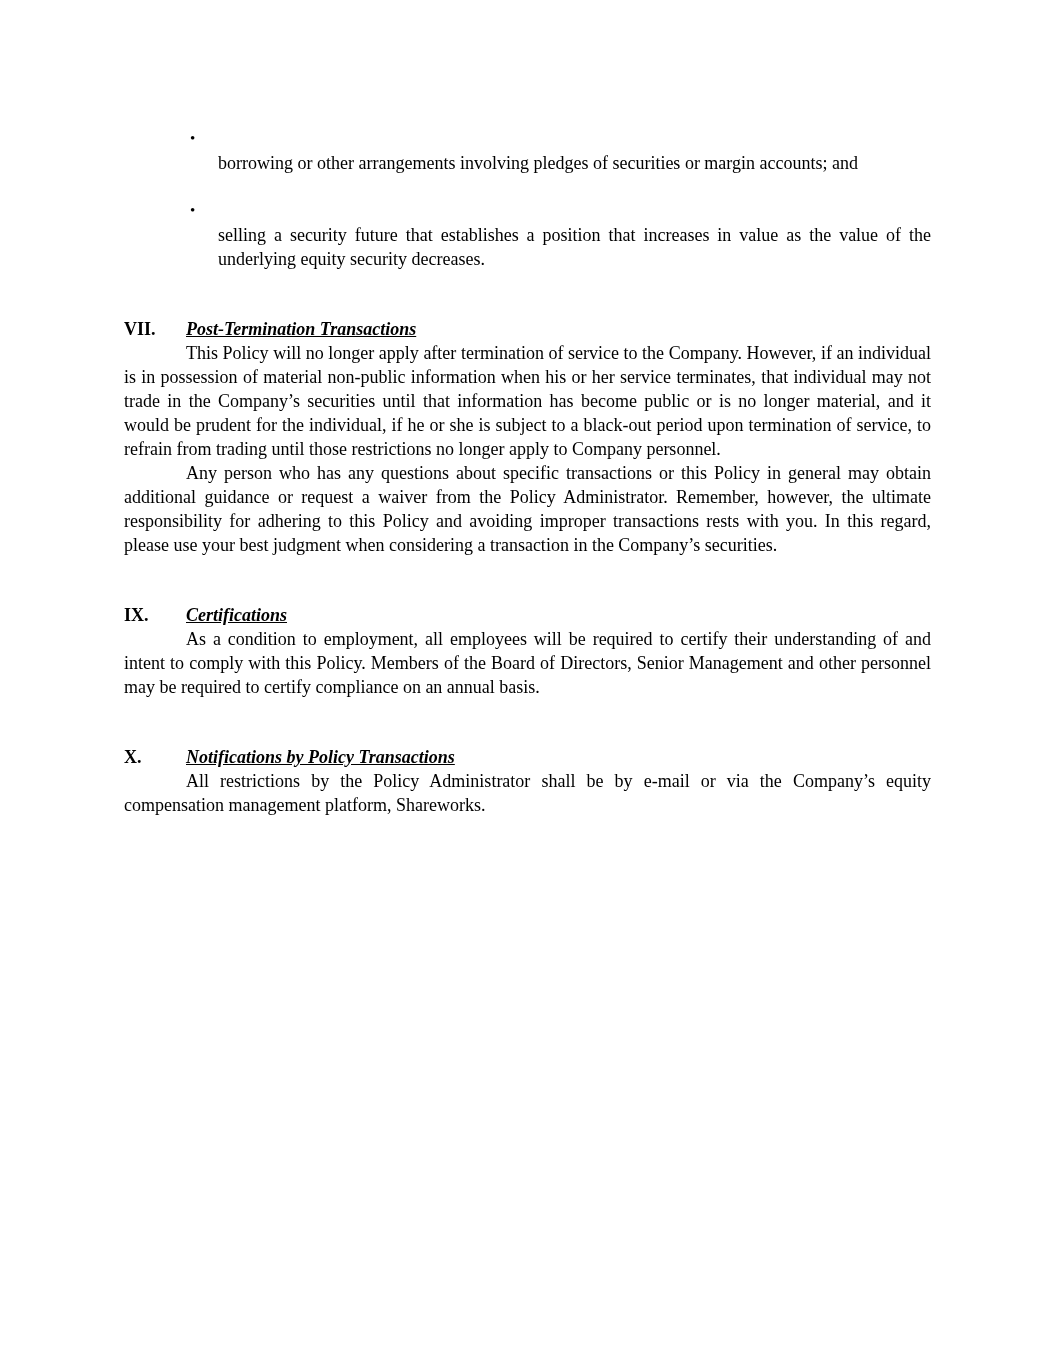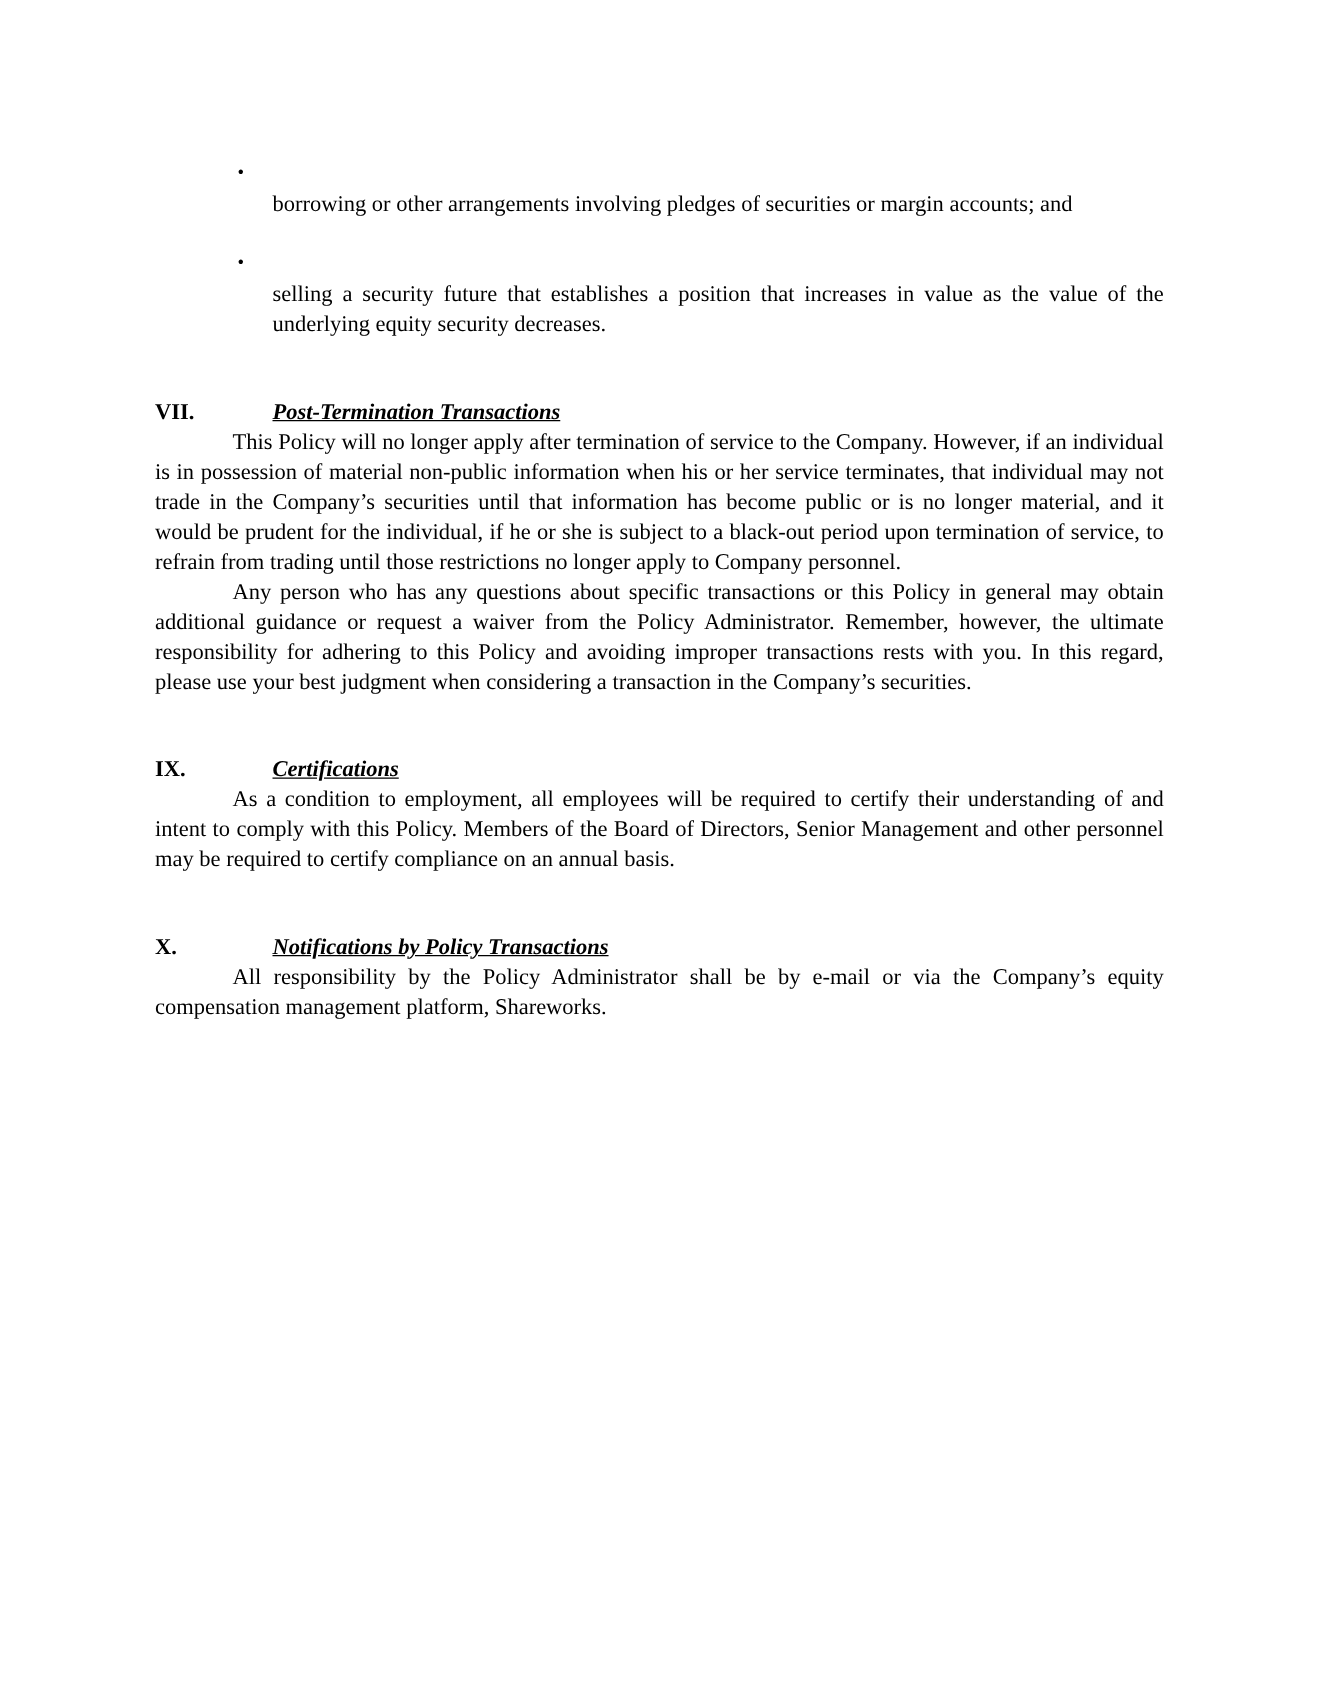--- a/index.html
+++ b/index.html
@@ -33,21 +33,20 @@
   }
   .bullet-text {
     flex: 1;
     text-align: justify;
     margin-top: 25px;
   }
   .section-heading {
     display: flex;
     font-weight: bold;
     margin-top: 46px;
-    gap: 32px;
   }
   .heading-number {
     width: 62px;
     flex: 0 0 62px;
   }
   .heading-title {
     text-decoration: underline;
     font-style: italic;
   }
   .body-para {
@@ -97,18 +96,18 @@
       <span class="heading-title">Certifications</span>
     </div>
     <p class="body-para">As a condition to employment, all employees will be required to certify their understanding of and intent to comply with this Policy.  Members of the Board of Directors, Senior Management and other personnel may be required to certify compliance on an annual basis.</p>
   </section>
 
   <section>
     <div class="section-heading">
       <span class="heading-number">X.</span>
       <span class="heading-title">Notifications by Policy Transactions</span>
     </div>
-    <p class="body-para">All responsibility by the Policy Administrator shall be by e-mail or via the Company’s equity compensation management platform, Shareworks.</p>
+    <p class="body-para">All restrictions by the Policy Administrator shall be by e-mail or via the Company’s equity compensation management platform, Shareworks.</p>
   </section>
 
 </div>
 
 <div class="page-number">11</div>
 
 </body></html>

